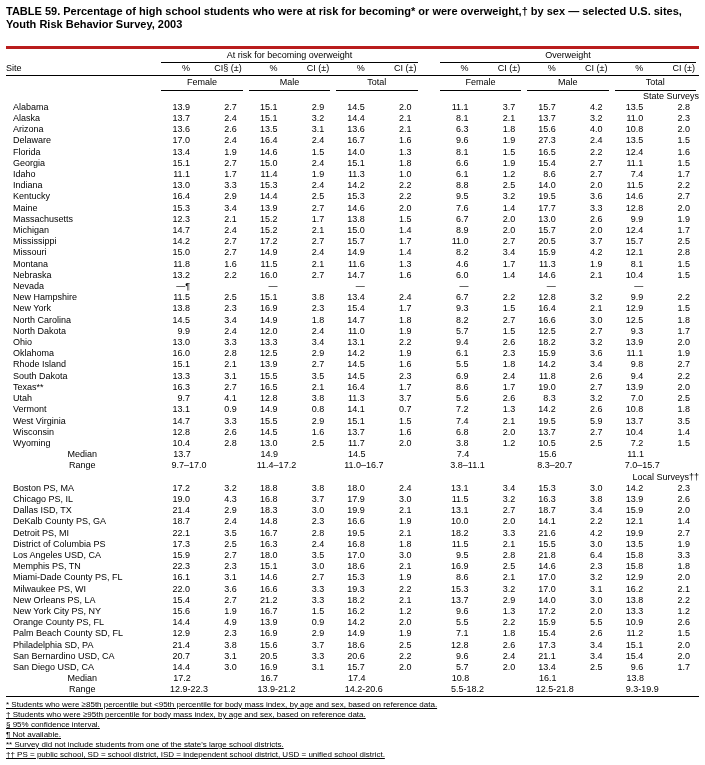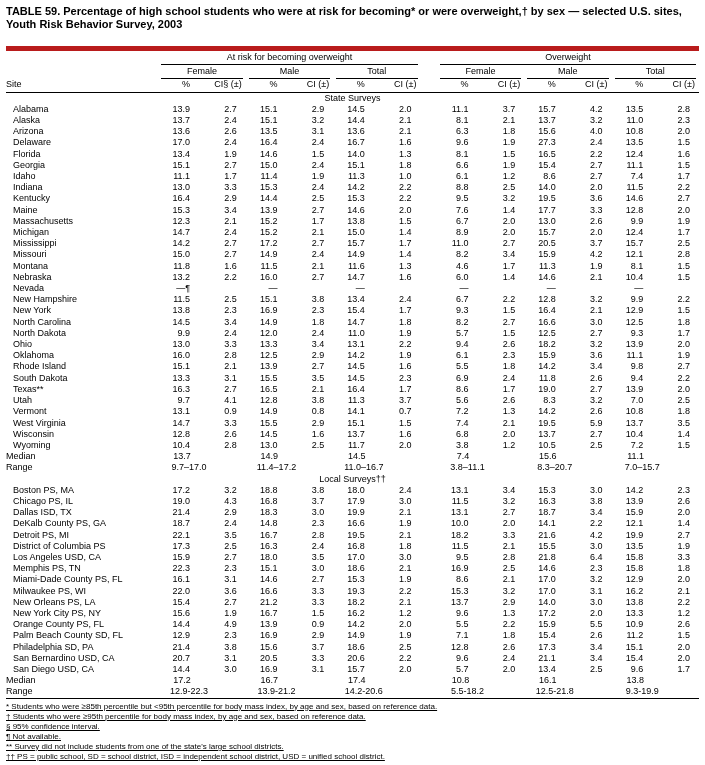--- a/index.html
+++ b/index.html
@@ -1,31 +1,31 @@
 <!DOCTYPE html>
 <html><head>
 <meta charset="utf-8">
 <style>
   html, body { margin: 0; padding: 0; background: #ffffff; }
   body { width: 705px; color: #000; font-family: "Liberation Sans", sans-serif; }
   .page { padding: 5px 6px 0 6px; }
   .title { font-size: 11px; font-weight: bold; line-height: 13px; margin-bottom: 15px; }
-  table { width: 100%; border-collapse: collapse; table-layout: fixed; border-top: 5px solid #b91c1c; margin-top: 2px; }
+  table { width: 100%; border-collapse: collapse; table-layout: fixed; border-top: 3px solid #b91c1c; margin-top: 2px; }
   th, td { font-size: 9px; font-weight: normal; line-height: 11.2px; padding: 0; white-space: nowrap; }
   thead th { vertical-align: bottom; }
   .useg { border-bottom: 1px solid #000; text-align: center; margin: 0 3px; padding: 1px 0 1px 0; }
   .mh { border-bottom: 1px solid #000; padding-bottom: 1px; }
   .mh-s { text-align: left; }
   .mh-p { text-align: right; padding-right: 12px; }
   .mh-c { text-align: right; padding-right: 4px; }
-  td.section { text-align: center; margin-top: 12px; }
+  td.section { text-align: right; margin-top: 12px; }
   td.site { text-align: left; padding-left: 7px; }
   td.pct { text-align: right; padding-right: 12px; }
   td.ci  { text-align: right; padding-right: 9px; }
-  td.stat-label { text-align: left; }
+  td.stat-label { text-align: center; }
   td.stat-med { text-align: right; padding-right: 55px; }
   td.stat-rng { text-align: center; padding-right: 26px; }
   tbody tr:last-child td { border-bottom: 1px solid #000; }
   .footnotes { margin-top: 3px; }
   .fn { font-size: 8px; line-height: 10px; text-decoration: underline; }
 </style>
 </head>
 <body>
 
 <div class="page">
@@ -44,20 +44,36 @@
         <th></th>
         <th colspan="6">
             <div class="useg">At risk for becoming overweight</div>
           </th>
         <th></th>
         <th colspan="6">
             <div class="useg">Overweight</div>
           </th>
       </tr>
       <tr>
+        <th class="mh mh-s">Site</th>
+        <th class="mh mh-p">%</th>
+        <th class="mh mh-c">CI§ (±)</th>
+        <th class="mh mh-p">%</th>
+        <th class="mh mh-c">CI (±)</th>
+        <th class="mh mh-p">%</th>
+        <th class="mh mh-c">CI (±)</th>
+        <th class="mh"></th>
+        <th class="mh mh-p">%</th>
+        <th class="mh mh-c">CI (±)</th>
+        <th class="mh mh-p">%</th>
+        <th class="mh mh-c">CI (±)</th>
+        <th class="mh mh-p">%</th>
+        <th class="mh mh-c">CI (±)</th>
+      </tr>
+      <tr>
         <th></th>
         <th colspan="2">
             <div class="useg">Female</div>
           </th>
         <th colspan="2">
             <div class="useg">Male</div>
           </th>
         <th colspan="2">
             <div class="useg">Total</div>
           </th>
@@ -65,36 +81,20 @@
         <th colspan="2">
             <div class="useg">Female</div>
           </th>
         <th colspan="2">
             <div class="useg">Male</div>
           </th>
         <th colspan="2">
             <div class="useg">Total</div>
           </th>
       </tr>
-      <tr>
-        <th class="mh mh-s">Site</th>
-        <th class="mh mh-p">%</th>
-        <th class="mh mh-c">CI§ (±)</th>
-        <th class="mh mh-p">%</th>
-        <th class="mh mh-c">CI (±)</th>
-        <th class="mh mh-p">%</th>
-        <th class="mh mh-c">CI (±)</th>
-        <th class="mh"></th>
-        <th class="mh mh-p">%</th>
-        <th class="mh mh-c">CI (±)</th>
-        <th class="mh mh-p">%</th>
-        <th class="mh mh-c">CI (±)</th>
-        <th class="mh mh-p">%</th>
-        <th class="mh mh-c">CI (±)</th>
-      </tr>
     </thead>
     <tbody>
         <tr>
           <td class="section" colspan="14">State Surveys</td>
         </tr>
         <tr>
           <td class="site">Alabama</td>
           <td class="pct">13.9</td>
           <td class="ci">2.7</td>
           <td class="pct">15.1</td>

